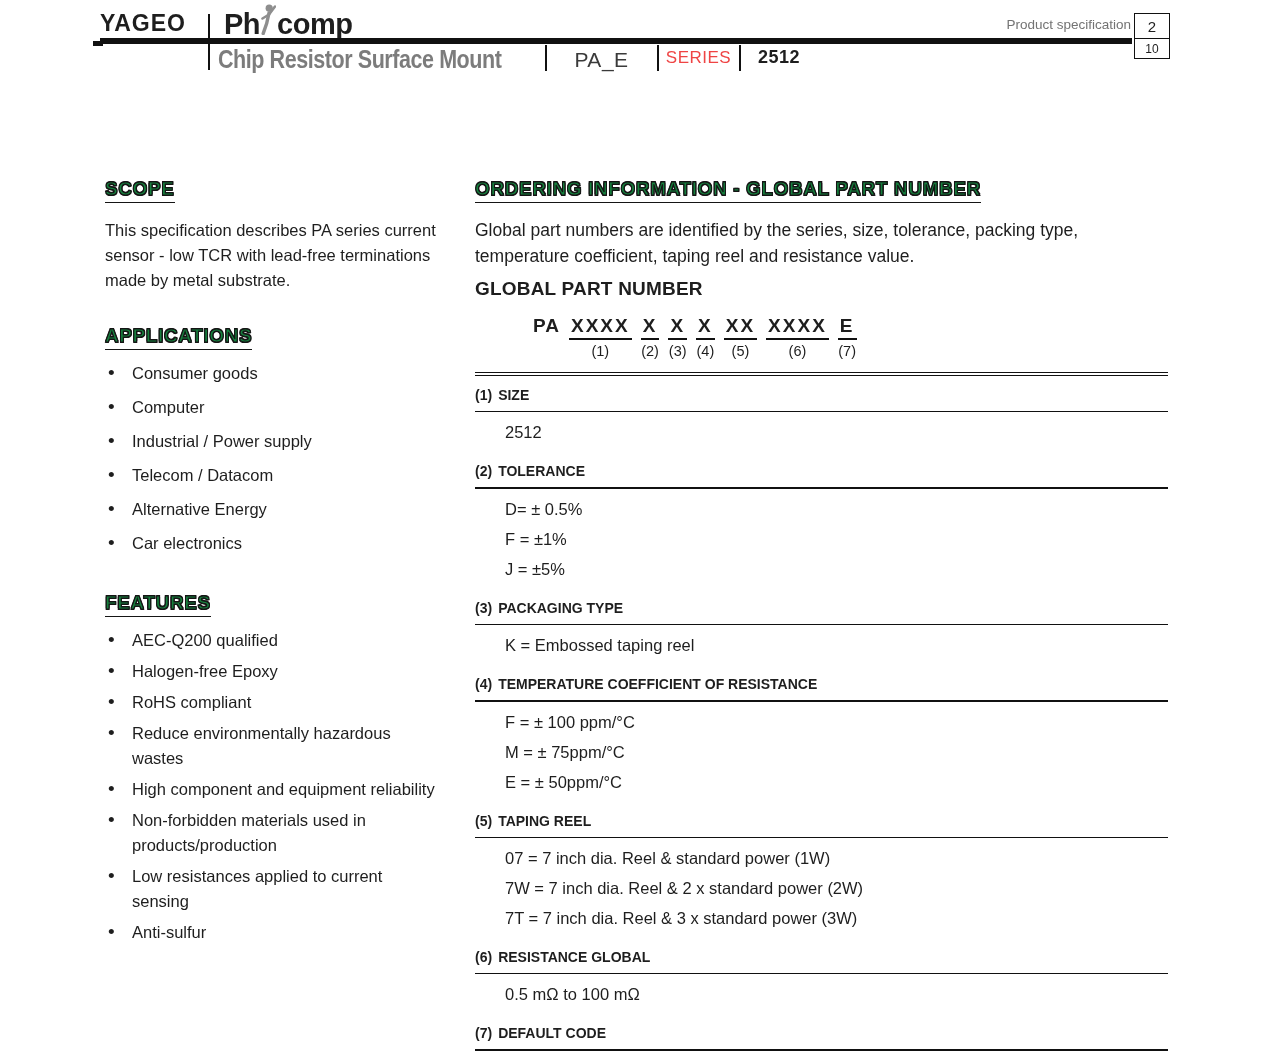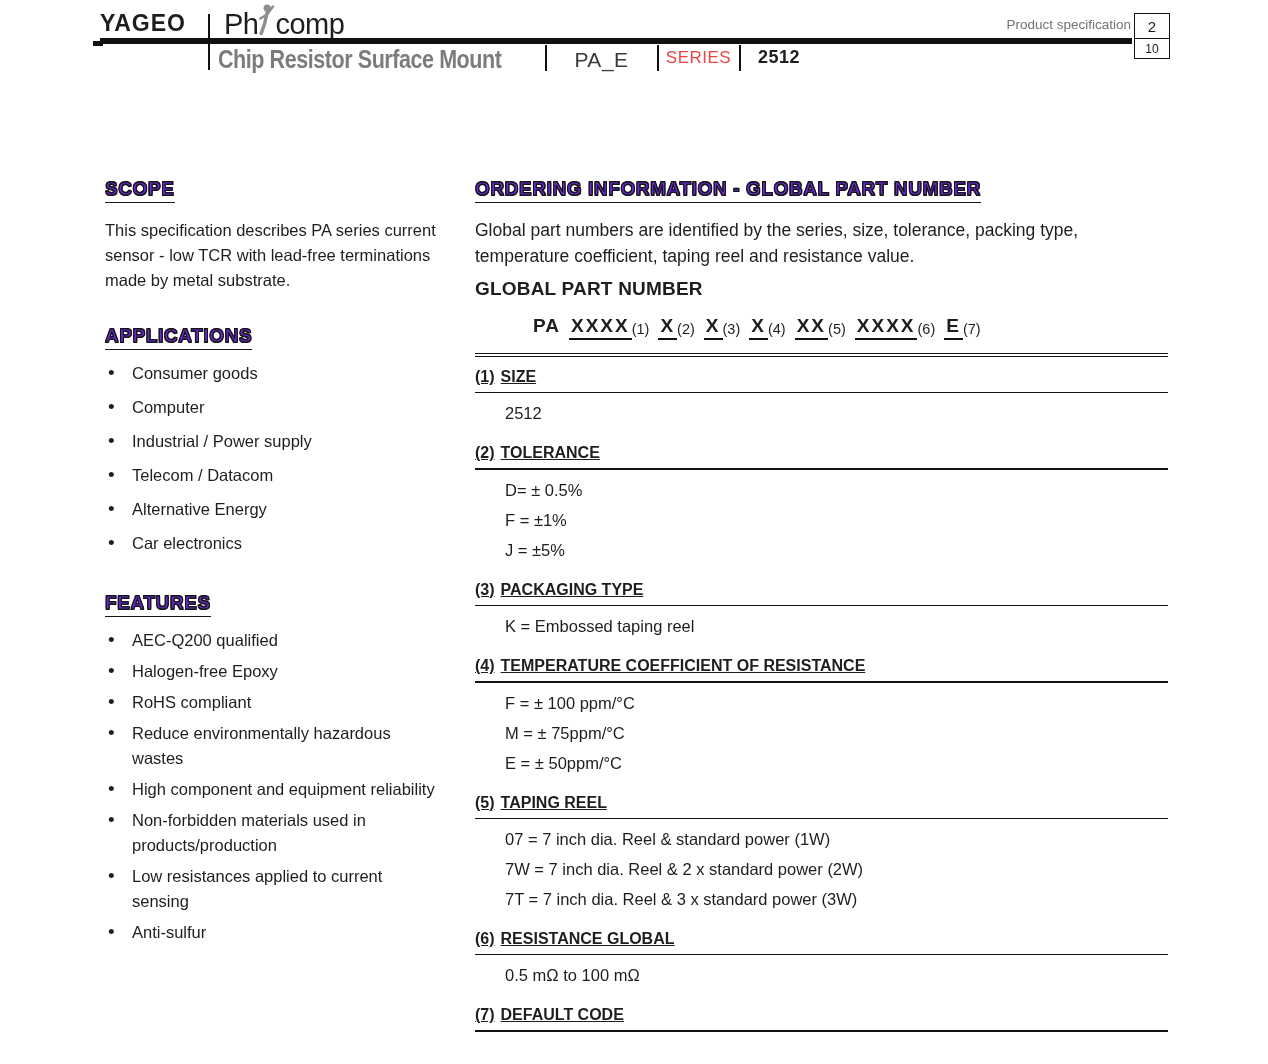--- a/index.html
+++ b/index.html
@@ -7,21 +7,21 @@
               font-family:"Liberation Sans", sans-serif; color:#1e1e1e; }
   .page { position:relative; width:1268px; height:1064px; background:#fff; }
 
   
   .hdr { position:absolute; left:0; top:0; width:1268px; height:80px; }
   .yageo { position:absolute; left:100px; top:9px; font-size:24px; font-weight:800;
            letter-spacing:1px; border-bottom:2.5px solid #111; padding-bottom:1px;
            transform:scaleX(.96); transform-origin:left; }
   .yageo-dash { position:absolute; left:93px; top:41px; width:10px; height:5px; background:#111; }
   .hdr-vline1 { position:absolute; left:208px; top:14px; width:1.5px; height:56px; background:#111; }
-  .phicomp { position:absolute; left:224px; top:4px; font-size:29px; font-weight:400;
+  .phicomp { position:absolute; left:224px; top:4px; font-size:29px; font-weight:700;
              letter-spacing:-0.5px; display:flex; align-items:flex-end; }
   .phicomp .figure { margin:0 1px -1px 1px; }
   .prodspec { position:absolute; right:137px; top:17px; font-size:13.5px; color:#737373; }
   .thickline { position:absolute; left:100px; top:38px; width:1032px; height:6px; background:#111; }
   .pagebox { position:absolute; left:1134px; top:13px; width:36px; height:46px;
              border:1.6px solid #111; background:#fff; display:flex; flex-direction:column; }
   .pagebox .cur { height:25px; display:flex; align-items:center; justify-content:center;
                   font-size:15px; border-bottom:1.6px solid #111; }
   .pagebox .tot { flex:1; display:flex; align-items:center; justify-content:center; font-size:12px;text-align:center; }
 
@@ -33,21 +33,21 @@
   .hdr-vline4 { position:absolute; left:739px; top:45px; width:1.5px; height:26px; background:#111; }
   .series-name { position:absolute; left:546px; top:48px; width:111px; text-align:center;
                  font-size:21px; color:#3a3a3a; letter-spacing:.5px; }
   .series-label { position:absolute; left:658px; top:48px; width:81px; text-align:center;
                   font-size:17px; color:#ef4444; letter-spacing:.5px; }
   .series-value { position:absolute; left:758px; top:47px; font-size:18px; font-weight:800;
                   letter-spacing:.5px; }
 
   
   .outline-head { display:inline-block; font-size:19px; font-weight:800; letter-spacing:.6px;
-                  color:#6d28d9; -webkit-text-stroke:1.1px #151515;
+                  color:#15803d; -webkit-text-stroke:1.1px #151515;
                   text-shadow:.6px .6px 0 #151515, -.6px -.6px 0 #151515,
                               .6px -.6px 0 #151515, -.6px .6px 0 #151515;
                   border-bottom:1.6px solid #151515; padding-bottom:2px; }
 
   
   .leftcol { position:absolute; left:105px; top:178px; width:350px; }
   .scope-body { margin-top:15px; font-size:16.5px; line-height:25px; width:340px; }
   .apps-head { margin-top:32px; }
   .feat-head { margin-top:36px; }
   ul.bullets { list-style:none; margin-top:11px; }
@@ -56,29 +56,29 @@
   ul.bullets li::before { content:"•"; position:absolute; left:3px; top:-1px; font-size:19px; }
   ul.bullets.tight li { margin-bottom:6px; }
 
   
   .rightcol { position:absolute; left:475px; top:178px; width:693px; }
   .ord-intro { margin-top:14px; font-size:17.5px; line-height:26px; }
   .gpn-head { margin-top:9px; font-size:19px; font-weight:800; letter-spacing:.2px; }
 
   .pn-row { display:flex; align-items:flex-start; gap:9px; padding-left:58px; margin-top:15px; }
   .pn-prefix { font-size:19px; font-weight:800; letter-spacing:1px; }
-  .pn-seg { display:flex; flex-direction:row; align-items:center; }
+  .pn-seg { display:flex; flex-direction:column; align-items:center; }
   .pn-code { font-size:19px; font-weight:800; letter-spacing:2px;
              border-bottom:2.2px solid #111; padding:0 2px 1px 2px; }
   .pn-label { margin-top:3px; font-size:14.5px; }
 
   .double-rule { margin-top:13px; height:4px; border-top:1.6px solid #111;
                  border-bottom:1.6px solid #111; }
 
-  .ord-section .sec-head { padding:9px 0 5px 0; font-size:16px; font-weight:800; line-height:21px;text-decoration:underline; }
+  .ord-section .sec-head { padding:9px 0 5px 0; font-size:14px; font-weight:800; line-height:21px; }
   .ord-section .sec-head .sec-num { margin-right:6px; font-weight:800; }
   .rule { height:1.4px; background:#111; }
   ul.sec-values { list-style:none; padding:5px 0 5px 30px; }
   ul.sec-values li { font-size:16.5px; line-height:30px; }
 </style>
 </head>
 <body>
 
 <div class="page">
 

